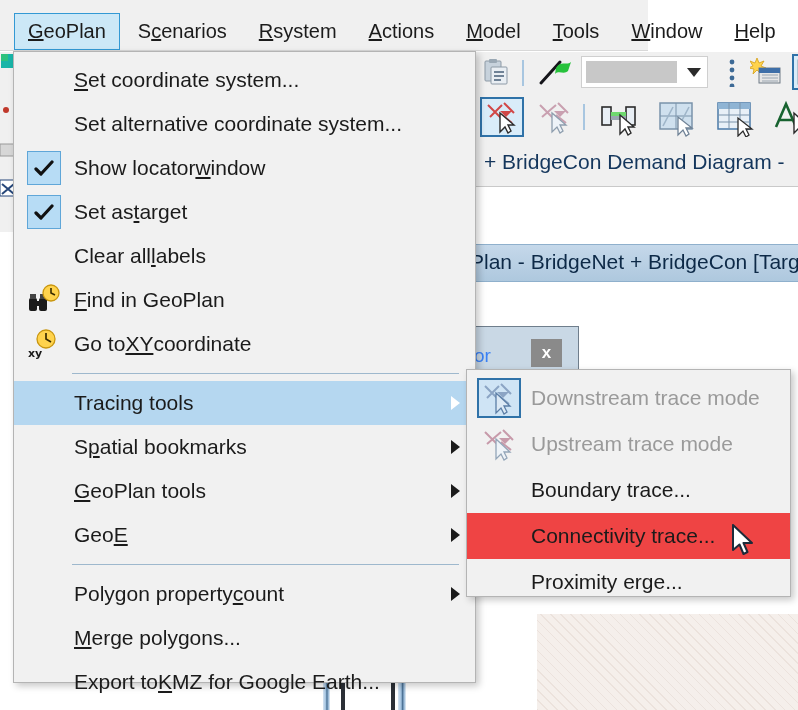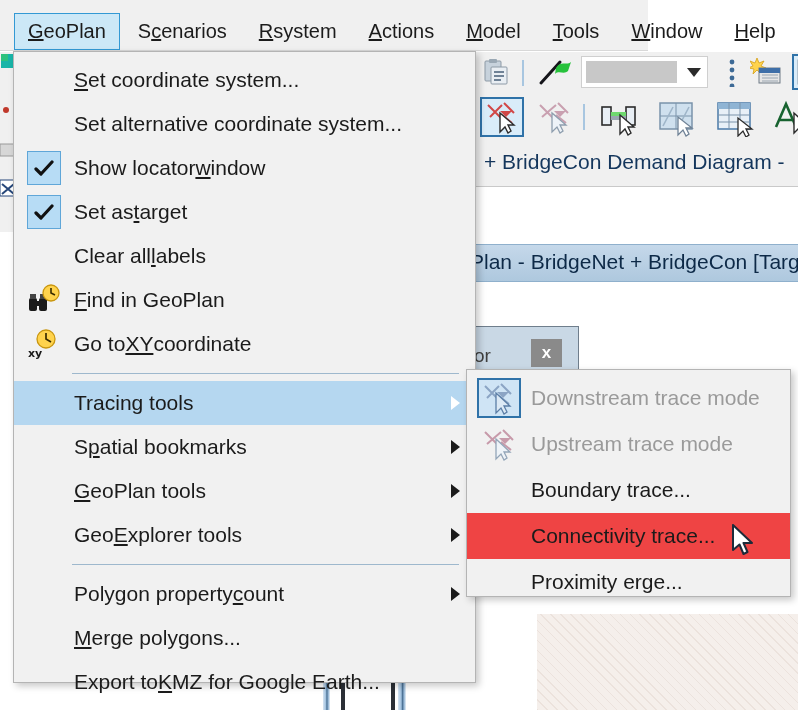--- a/index.html
+++ b/index.html
@@ -57,21 +57,21 @@
     background:linear-gradient(#c5d8ea,#aec8de);
     border-top:1px solid #8fb0cc;border-bottom:1px solid #8fb0cc;
   }
   #mdi-title-text{position:absolute;left:470px;top:250px;font-size:21px;color:#0d2947;white-space:nowrap;}
 
   
   #float-panel{
     position:absolute;left:470px;top:326px;width:109px;height:48px;
     background:#c9d8e5;border:1px solid #6f7e8c;box-sizing:border-box;
   }
-  #float-panel-label{position:absolute;left:474px;top:345px;font-size:19px;color:#404040;}
+  #float-panel-label{position:absolute;left:474px;top:345px;font-size:19px;color:#3b82f6;}
   #float-close{
     position:absolute;left:531px;top:339px;width:31px;height:28px;background:#8a8a8a;
     color:#fff;font-size:17px;display:flex;align-items:center;justify-content:center;font-weight:bold;
   }
 
   
   #left-icon-strip{position:absolute;left:0;top:52px;width:24px;height:180px;background:#f0f0f0;}
 
   
   #menu-geoplan{
@@ -379,21 +379,20 @@
 
     <div class="mi">
       <span class="ul">G</span>
         <span>eoPlan tools</span>
       <span class="mi-arrow"></span>
     </div>
 
     <div class="mi">
       <span>Geo</span>
         <span class="ul">E</span>
-        <span>xplorer tools</span>
       <span class="mi-arrow"></span>
     </div>
 
     <div class="mi-sep"></div>
 
     <div class="mi">
       <span>Polygon property </span>
         <span class="ul">c</span>
         <span>ount</span>
       <span class="mi-arrow"></span>

